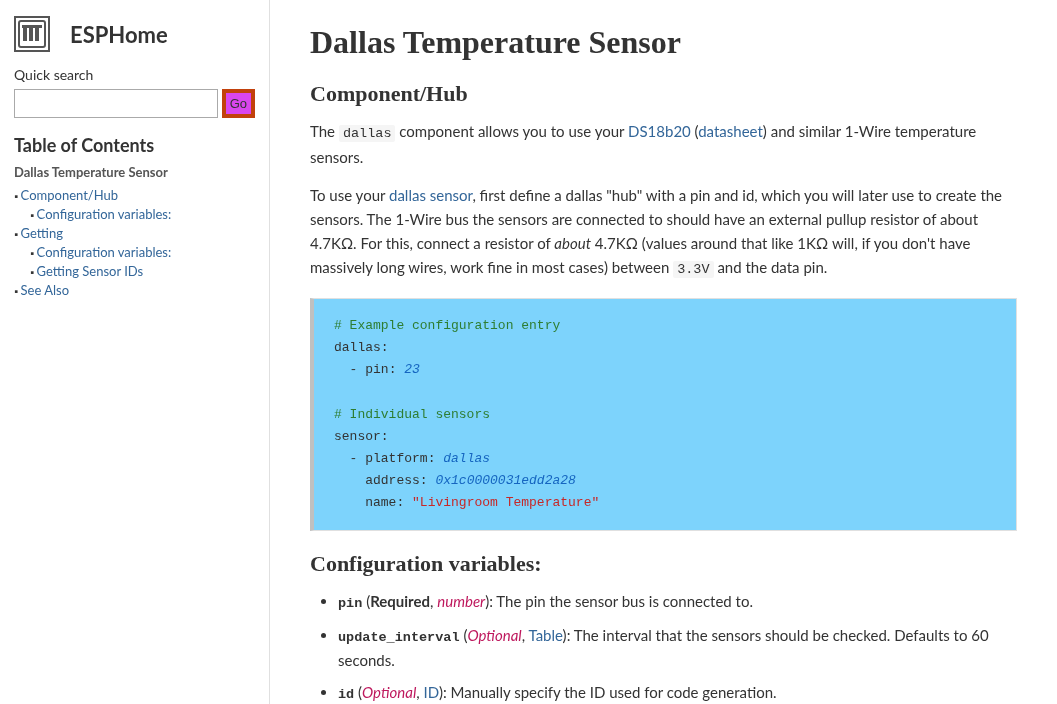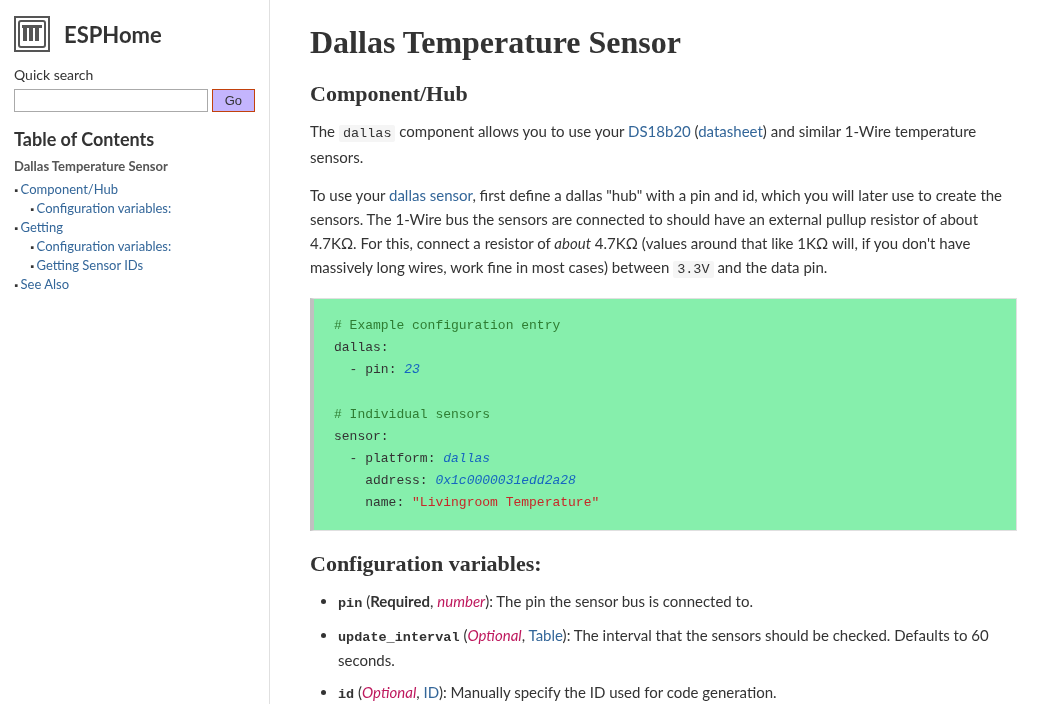--- a/index.html
+++ b/index.html
@@ -16,21 +16,21 @@
       width: 270px;
       min-width: 270px;
       padding: 16px 14px;
       background: #fff;
       border-right: 1px solid #e0e0e0;
       font-size: 14px;
     }
     #sidebar .logo-area {
       display: flex;
       align-items: center;
-      gap: 14px;
+      gap: 20px;
       margin-bottom: 14px;
     }
     #sidebar .logo-icon {
       width: 36px;
       height: 36px;
       border: 2px solid #555;
       display: flex;
       align-items: center;
       justify-content: center;
       font-size: 18px;
@@ -51,24 +51,24 @@
       margin-bottom: 16px;
     }
     .search-row input {
       flex: 1;
       padding: 3px 5px;
       border: 1px solid #aaa;
       font-size: 13px;
       background: #fff;
     }
     .search-row button {
-      padding: 3px 12px;
-      font-size: 13px;
-      background: #c4b5fd;
-      border: 1px solid #c2410c;
+      padding: 3px 4px;
+      font-size: 13px;
+      background: #d946ef;
+      border: 4px solid #c2410c;
       cursor: pointer;
       color: #333;
     }
     .toc-title {
       font-size: 18px;
       font-weight: bold;
       margin-bottom: 8px;
       color: #333;
     }
     .toc-page-title {
@@ -136,21 +136,21 @@
       background: #f5f5f5;
       padding: 1px 4px;
       border-radius: 2px;
       color: #333;
     }
     a.content-link {
       color: #336699;
       text-decoration: none;
     }
     .code-block {
-      background: #86efac;
+      background: #7dd3fc;
       border: 1px solid #e0e0e0;
       border-left: 4px solid #c0c0c0;
       padding: 16px 20px;
       margin: 18px 0;
       font-family: "Courier New", monospace;
       font-size: 13px;
       line-height: 1.7;
       color: #333;
       overflow-x: auto;
     }

